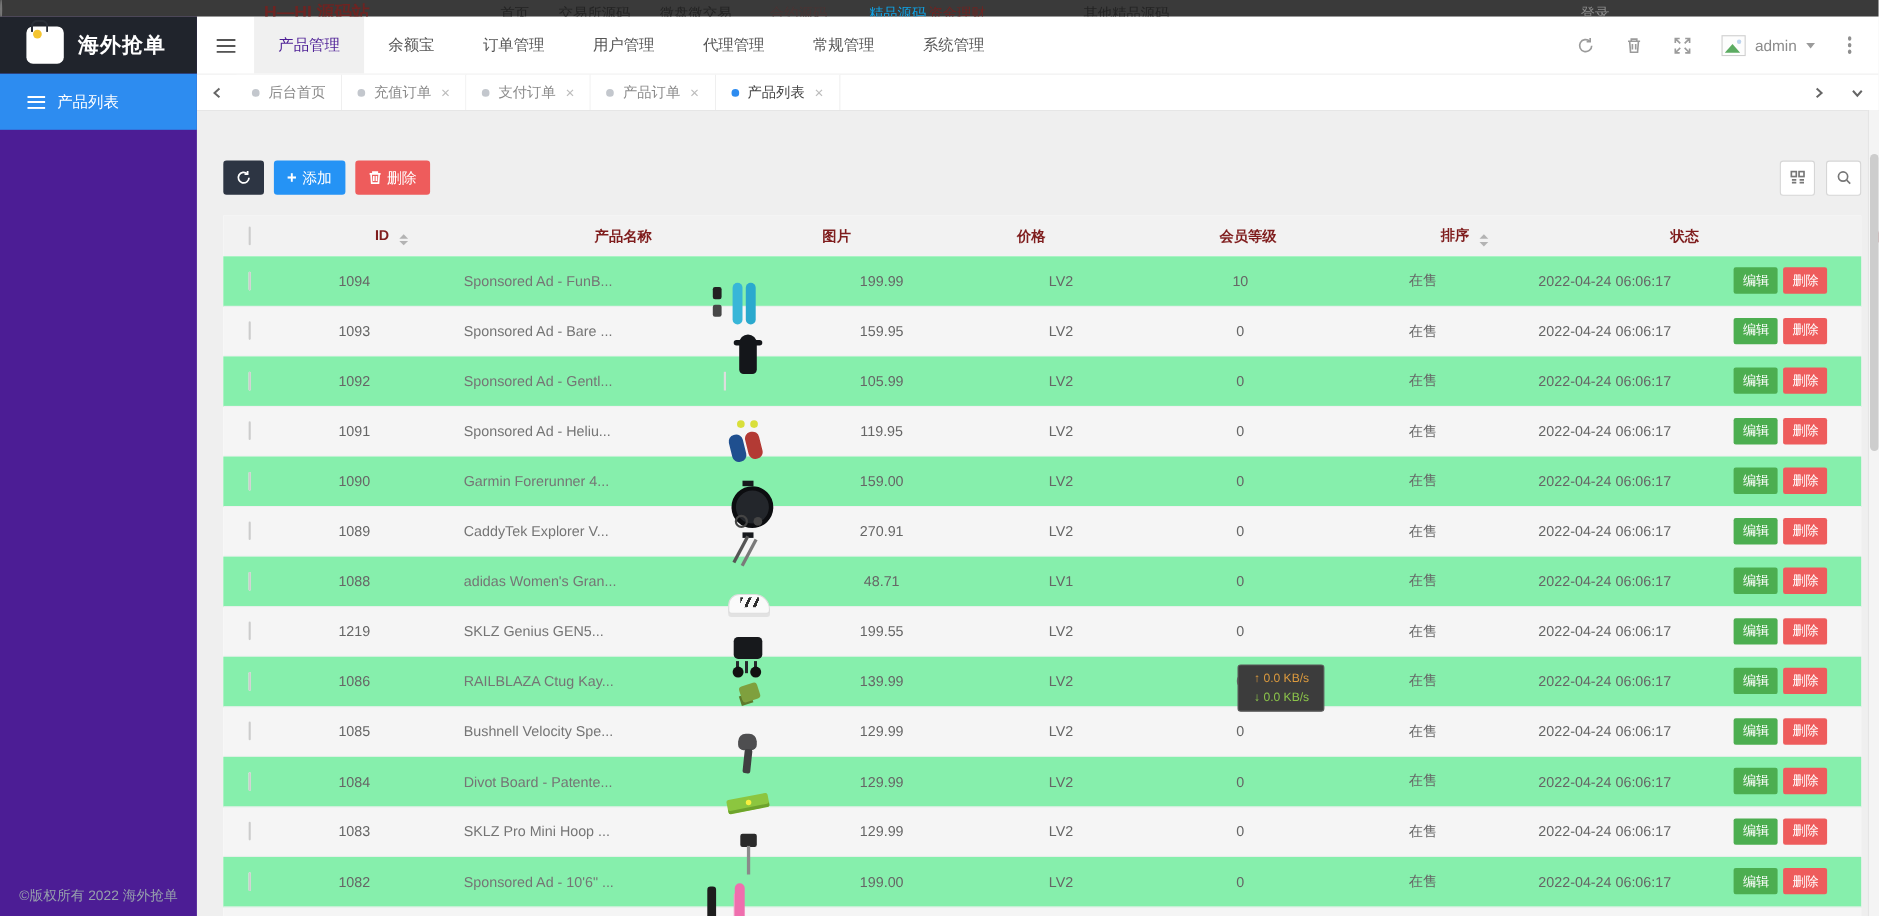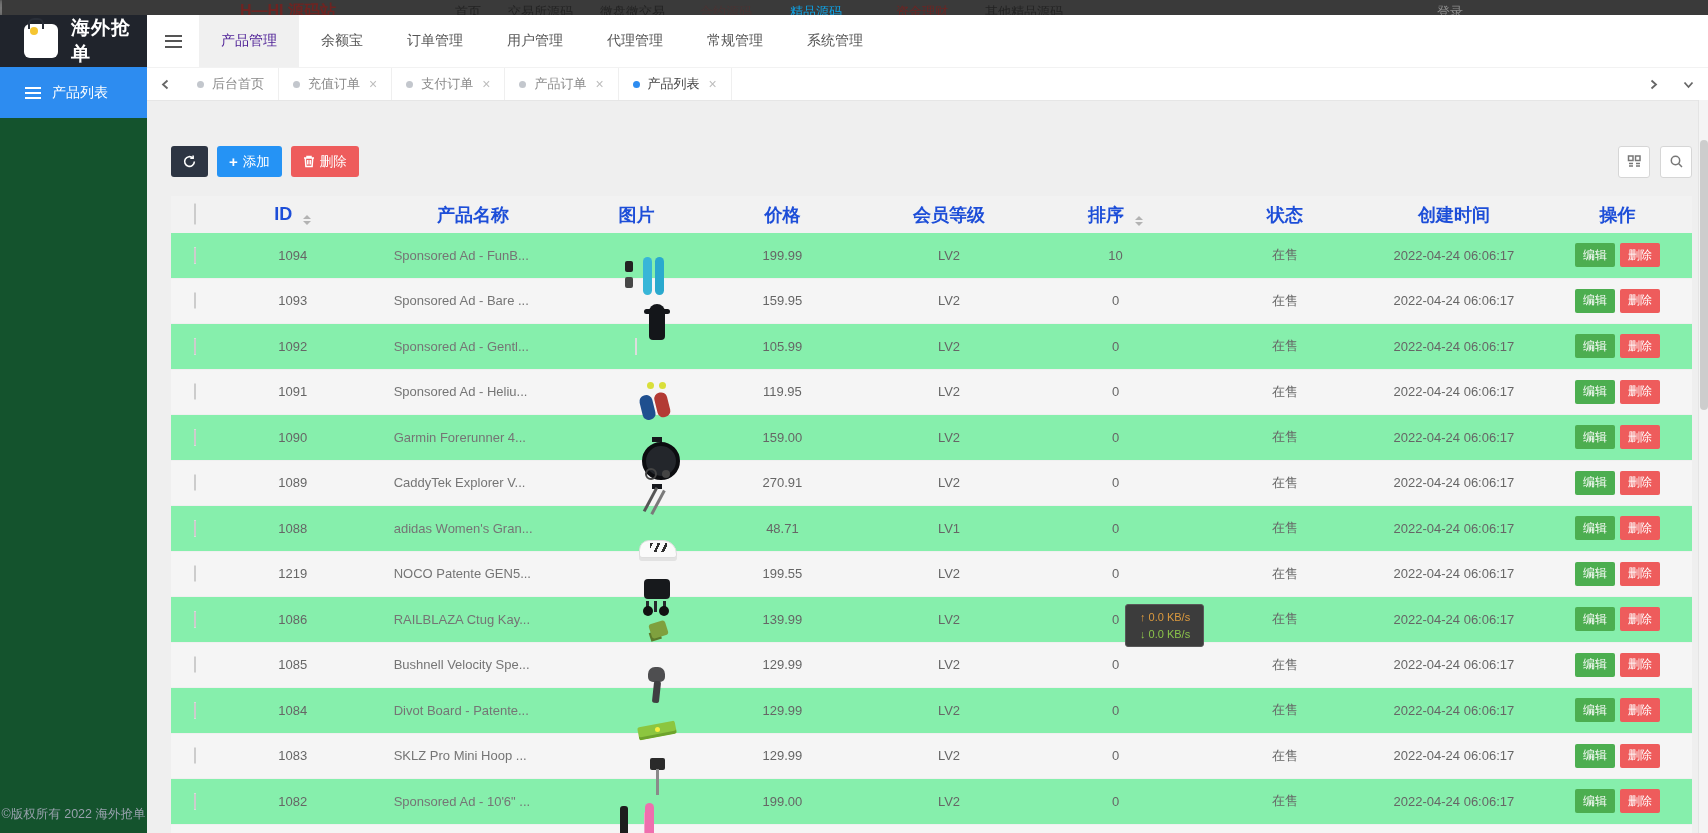--- a/index.html
+++ b/index.html
@@ -6,29 +6,29 @@
   html,body { width:1708px; height:833px; overflow:hidden; }
   body { font-family: "Liberation Sans", "DejaVu Sans", sans-serif; }
   .stage { position:relative; width:1708px; height:833px; background:#efefef; overflow:hidden; }
 
   
   .bstrip { position:absolute; top:0; left:0; width:1708px; height:15px; background:#3a3a3a; overflow:hidden; z-index:6; }
   .bstrip span { position:absolute; top:3px; font-size:13px; color:#232323; white-space:nowrap; }
   .bstrip .blogo { left:240px; color:#6e2422; font-weight:700; font-size:16px; top:1px; }
   .bstrip .s0{left:455px;} .bstrip .s1{left:508px;} .bstrip .s2{left:600px;}
   .bstrip .s3{left:700px;color:#4a3434;} .bstrip .s4{left:790px;color:#0ea5e9;}
-  .bstrip .s5{left:896px;color:#6e2422;} .bstrip .s6{left:985px;}
+  .bstrip .s5{left:844px;color:#6e2422;} .bstrip .s6{left:985px;}
   .bstrip .blogin { left:1437px; color:#8d8d8d; }
   .bstrip .bsearch { left:1398px; top:2px; width:9px; height:9px; border:1.5px solid #777; border-radius:50%; }
 
   
   .app { position:absolute; top:15px; left:0; width:1708px; height:818px; display:flex; }
 
   
-  .sidebar { width:147px; flex:none; background:#14532d; position:relative; z-index:4; }
+  .sidebar { width:179px; flex:none; background:#4c1d95; position:relative; z-index:4; }
   .logo-block { height:52px; background:#20242c; display:flex; align-items:center; padding-left:24px; gap:13px; cursor:pointer; }
   .logo-icon { width:34px; height:34px; background:#fff; border-radius:6px; flex:none; }
   .bag { width:20px; height:15px; background:#2a2f38; border-radius:3px; position:relative; margin:11px auto 0; }
   .bag::before { content:''; position:absolute; top:-6px; left:4px; width:12px; height:9px; border:2.5px solid #2a2f38; border-bottom:none; border-radius:6px 6px 0 0; }
   .bag::after { content:''; position:absolute; left:6px; top:3px; width:8px; height:8px; background:#f5c531; border-radius:50%; }
   .logo-text { color:#fff; font-size:19px; font-weight:700; letter-spacing:1px; }
   .side-item { height:51px; display:flex; align-items:center; gap:11px; padding-left:25px; color:#cfd5dc; font-size:14px; cursor:pointer; }
   .side-item.active { background:#2d8cf0; color:#fff; }
   .bars { width:16px; height:12px; background:repeating-linear-gradient(#fff 0 2px, transparent 2px 5px); }
   .side-footer { position:absolute; bottom:10px; width:100%; text-align:center; color:#97a1ac; font-size:12.5px; }
@@ -76,21 +76,21 @@
   .btn-add .plus { font-size:15px; font-weight:700; }
   .btn-del { background:#ee5c5c; margin-left:9px; }
   .btn-del svg { width:12px; height:13px; stroke:#fff; fill:none; stroke-width:1.5; }
   .right-tools { margin-left:auto; display:flex; gap:10px; }
   .tool-btn { width:32px; height:32px; background:#fff; border:1px solid #d6d6d6; border-radius:3px; display:flex; align-items:center; justify-content:center; cursor:pointer; }
   .tool-btn svg { width:15px; height:15px; stroke:#777; fill:none; stroke-width:1.5; }
 
   
   .table { background:#fff; }
   .grid-row { display:grid; grid-template-columns:3.2% 9.6% 14.1% 7.4% 11.8% 10.1% 11.8% 10.5% 11.7% 9.8%; align-items:center; text-align:center; }
-  .thead { background:#f2f2f2; height:37px; font-size:18px; font-weight:700; color:#1d4ed8; }
+  .thead { background:#f2f2f2; height:37px; font-size:13px; font-weight:700; color:#7f1d1d;gap:34px; }
   .tr { height:45.5px; font-size:13px; color:#666; border-bottom:1px solid #f0f0f0; background:#86efac; }
   .tr.alt { background:#f5f5f5; }
   .cell-name { text-align:left; padding-left:28px; color:#757575; white-space:nowrap; overflow:hidden; }
   .th-name { text-align:center; }
   .cb { width:16px; height:16px; background:#fff; border:1px solid #ccc; border-radius:2px; margin:0 auto; cursor:pointer; }
   .sorts { display:inline-flex; flex-direction:column; gap:2.5px; margin-left:6px; vertical-align:1px; }
   .sorts i { width:0; height:0; border-left:4px solid transparent; border-right:4px solid transparent; }
   .sorts .up { border-bottom:4.5px solid #b3b3b3; }
   .sorts .dn { border-top:4.5px solid #b3b3b3; }
   .acts { display:flex; gap:5px; justify-content:center; }
@@ -179,20 +179,48 @@
           </div>
         <nav class="nav">
           <div class="nav-item active">产品管理</div>
           <div class="nav-item">余额宝</div>
           <div class="nav-item">订单管理</div>
           <div class="nav-item">用户管理</div>
           <div class="nav-item">代理管理</div>
           <div class="nav-item">常规管理</div>
           <div class="nav-item">系统管理</div>
         </nav>
+        <div class="top-actions">
+          <span class="ticon">
+            <svg viewBox="0 0 17 17">
+                <path d="M14 8.5a5.5 5.5 0 1 1-1.7-4"></path>
+                <path d="M12.6 1.6v3.2h-3.2"></path>
+              </svg>
+          </span>
+          <span class="ticon">
+            <svg viewBox="0 0 17 17">
+                <path d="M3 4.5h11M6 4.5v-2h5v2M4.5 4.5l.8 10h6.4l.8-10M7 7v5M10 7v5"></path>
+              </svg>
+          </span>
+          <span class="ticon">
+            <svg viewBox="0 0 17 17">
+                <path d="M2 6V2h4M11 2h4v4M15 11v4h-4M6 15H2v-4M2.5 2.5l4 4M14.5 2.5l-4 4M14.5 14.5l-4-4M2.5 14.5l4-4"></path>
+              </svg>
+          </span>
+          <div class="user">
+            <span class="avatar"></span>
+            <span class="username">admin</span>
+            <i class="caret-down"></i>
+          </div>
+          <div class="vdots">
+              <i></i>
+              <i></i>
+              <i></i>
+            </div>
+        </div>
       </header>
 
       <div class="tabbar">
         <div class="tab-arrow">
           <svg viewBox="0 0 11 11">
               <polyline points="7.5,1.5 3,5.5 7.5,9.5"></polyline>
             </svg>
         </div>
         <div class="tab">
           <span class="dot"></span>
@@ -392,21 +420,21 @@
     <div>在售</div>
     <div>2022-04-24 06:06:17</div>
     <div class="acts">
       <button class="mini-btn mini-edit">编辑</button>
       <button class="mini-btn mini-del">删除</button>
     </div>
   </div>
               <div class="grid-row tr alt">
     <div><span class="cb"></span></div>
     <div>1219</div>
-    <div class="cell-name">NOCO Patente GEN5...</div>
+    <div class="cell-name">SKLZ Genius GEN5...</div>
     <div><span class="pimg pimg-charger" title="black battery charger"></span></div>
     <div>199.55</div>
     <div>LV2</div>
     <div>0</div>
     <div>在售</div>
     <div>2022-04-24 06:06:17</div>
     <div class="acts">
       <button class="mini-btn mini-edit">编辑</button>
       <button class="mini-btn mini-del">删除</button>
     </div>

